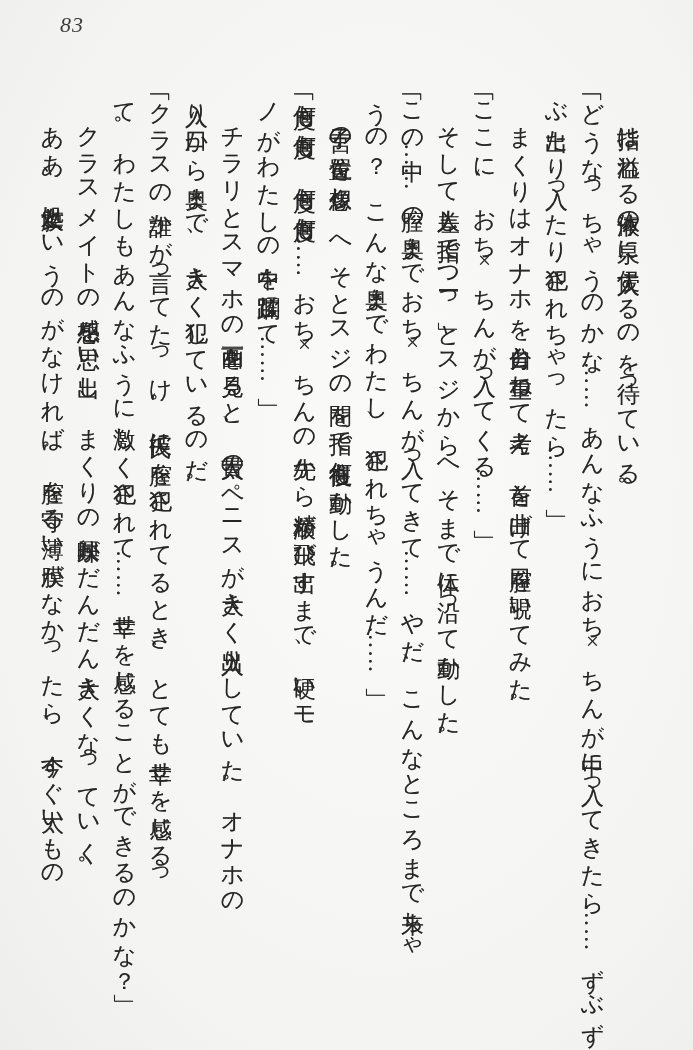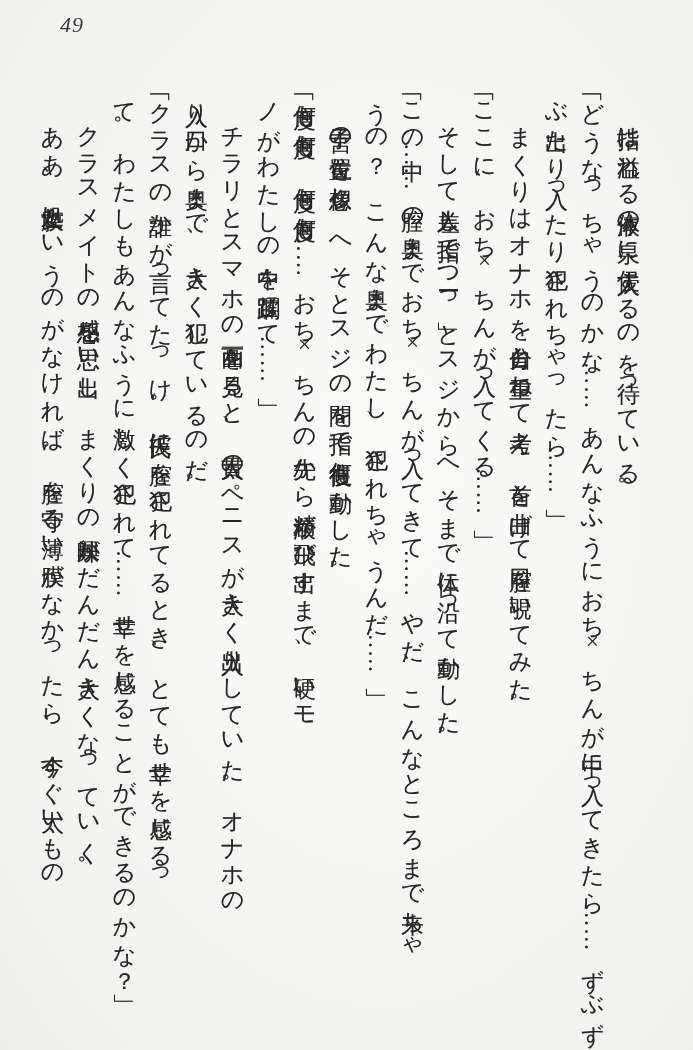--- a/index.html
+++ b/index.html
@@ -44,21 +44,21 @@
     text-shadow: 0 0 0.6px rgba(40,40,40,0.45);
   }
   .text-line {
     white-space: pre;
   }
 </style>
 </head>
 <body>
 
 <div class="page">
-  <div class="page-number">49</div>
+  <div class="page-number">83</div>
   <div class="text-area">
       <div class="text-line">　指は溢れる液体の泉に侵入するのを待っている。</div>
       <div class="text-line">「どうなっちゃうのかな……あんなふうにおち×ちんが中に入ってきたら……ずぶず</div>
       <div class="text-line">ぶ出たり入ったり犯されちゃったら……」</div>
       <div class="text-line">　まくりはオナホを自分と重ねて考え、首を曲げて膣口を覗いてみた。</div>
       <div class="text-line">「ここに、おち×ちんが入ってくる……」</div>
       <div class="text-line">　そして人差し指で「つーっ」とスジからへそまで体に沿って動かした。</div>
       <div class="text-line">「この中……膣の奥までおち×ちんが入ってきて……やだ、こんなところまで来ちゃ</div>
       <div class="text-line">うの？　こんな奥までわたし、犯されちゃうんだ……」</div>
       <div class="text-line">　子宮の位置を想像し、へそとスジの間を指で何往復も動かした。</div>

